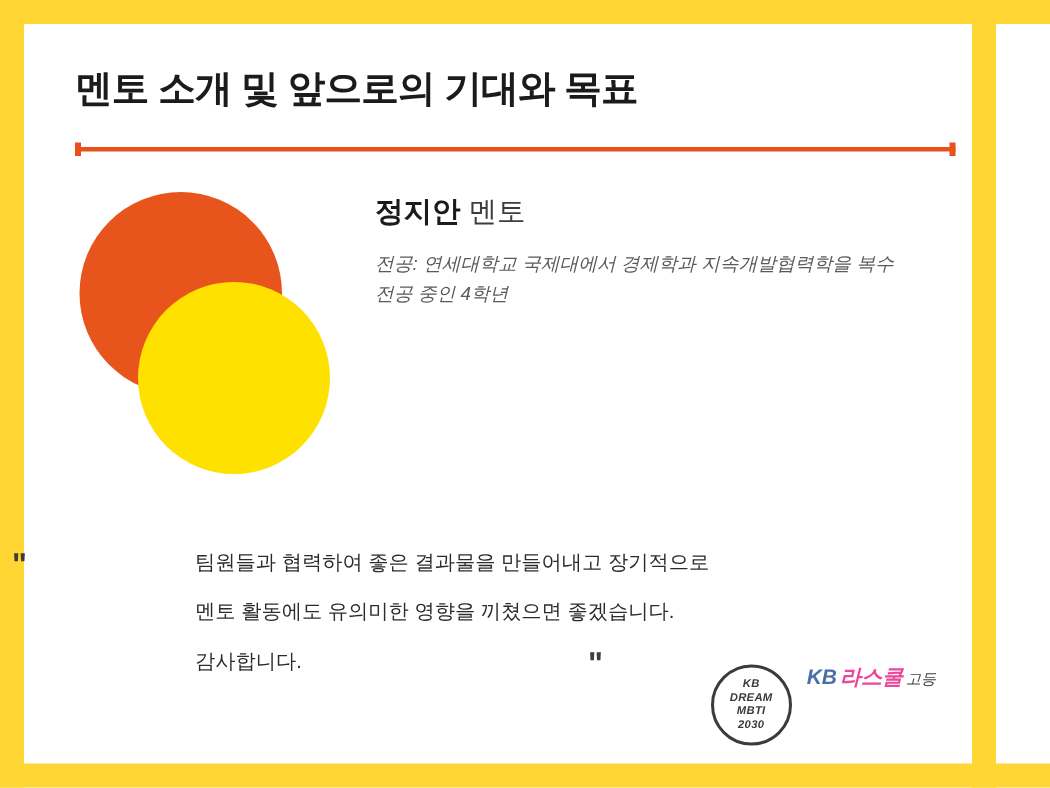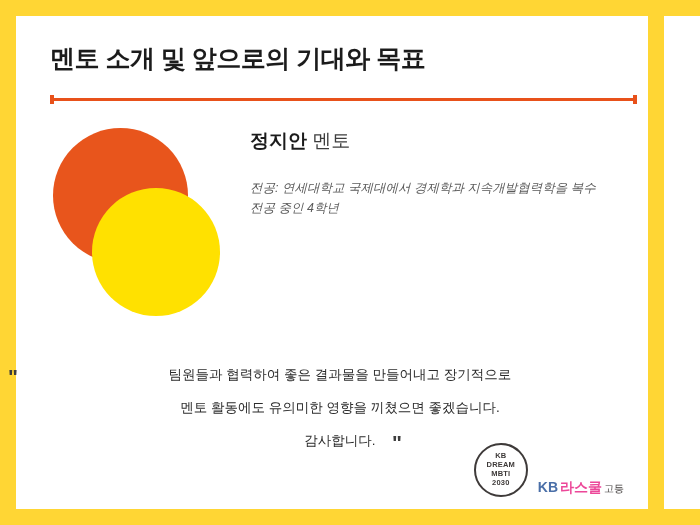--- a/index.html
+++ b/index.html
@@ -99,45 +99,45 @@
   
   .profile {
     position: absolute;
     left: 250px;
     top: 128px;
     width: 410px;
   }
   .profile-name {
     font-size: 19px;
     color: #1b1b1b;
-    margin-bottom: 24px;
+    margin-bottom: 12px;
   }
   .profile-name .nm {
     font-weight: bold;
   }
   .profile-name .role {
     font-weight: normal;
     color: #3d3d3d;
   }
   .profile-line {
     font-size: 12.5px;
     color: #5a5a5a;
     line-height: 1.6;
     margin-bottom: 18px;
     font-style: italic;
   }
   .profile-line:last-child { margin-bottom: 0; }
 
   
   .quote {
     position: absolute;
-    left: 120px;
+    left: 130px;
     top: 358px;
     width: 440px;
-    text-align: center;
+    text-align: left;
   }
   .quote-line {
     font-size: 13.5px;
     color: #2b2b2b;
     line-height: 2.45;
     position: relative;
   }
   .qmark {
     position: absolute;
     color: #3d3d3d;
@@ -153,22 +153,23 @@
     left: 392px;
     top: 432px;
   }
 
   
   .logo-wrap {
     position: absolute;
     right: 40px;
     bottom: 28px;
     display: flex;
-    align-items: flex-end;
+    align-items: flex-start;
     gap: 10px;
+    font-style: italic;
   }
   .logo-badge {
     position: relative;
     width: 54px;
     height: 54px;
   }
   .logo-badge .ring {
     position: absolute;
     inset: 0;
     border: 2px solid #3e3a39;

